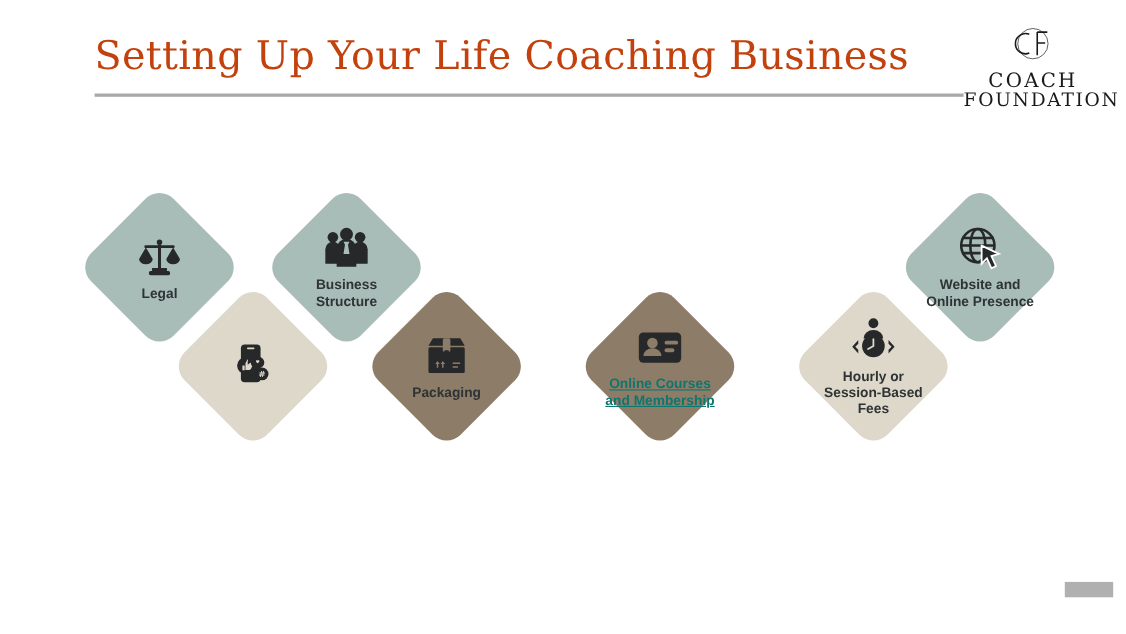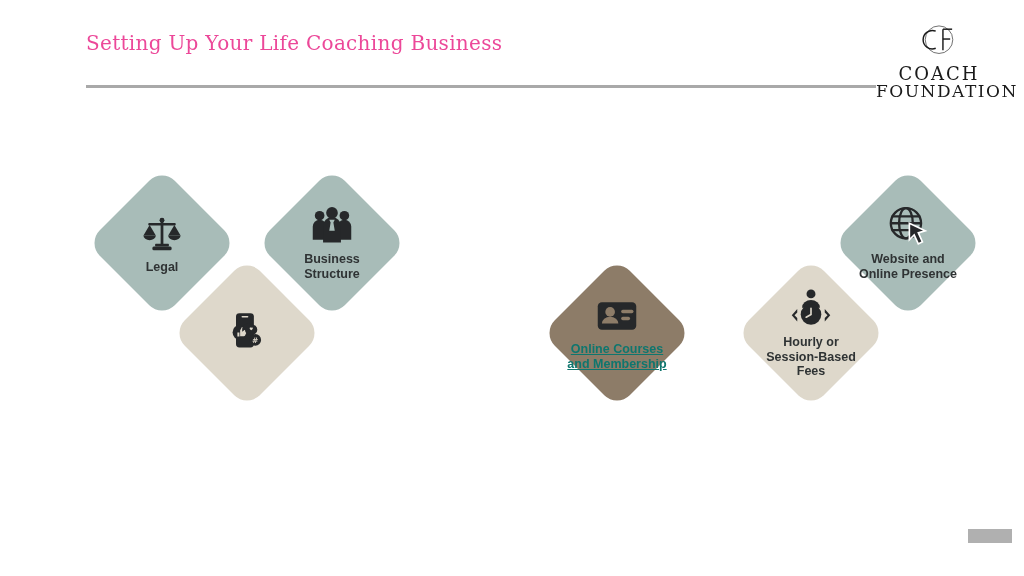--- a/index.html
+++ b/index.html
@@ -15,24 +15,24 @@
     font-family: "Liberation Sans", sans-serif;
     -webkit-font-smoothing: antialiased;
   }
 
   
   #slide-title {
     position: absolute;
     left: 86px;
     top: 31px;
     font-family: "DejaVu Serif", "Liberation Serif", serif;
-    font-size: 20px;
+    font-size: 36px;
     font-weight: 400;
     letter-spacing: 0.3px;
-    color: #ec4899;
+    color: #c2410c;
     white-space: nowrap;
   }
   #title-divider {
     position: absolute;
     left: 86px;
     top: 85px;
     width: 790px;
     height: 3px;
     background: #a9a9a9;
   }
@@ -57,21 +57,21 @@
     line-height: 1.0;
     letter-spacing: 2px;
     white-space: nowrap;
   }
   #logo-name-1 { font-size: 18px; }
   #logo-name-2 { font-size: 17px; letter-spacing: 1.5px; }
 
   
   #diagram {
     position: absolute;
-    left: 17px;
+    left: 0;
     top: 0;
     width: 927px;
     height: 576px;
   }
   .diamond {
     position: absolute;
     width: 106px;
     height: 106px;
     border-radius: 18px;
     transform: rotate(45deg);
@@ -175,20 +175,31 @@
     <div class="node top" style="left: 240px;">
       <div class="node-inner">
         <div class="diamond" style="background: rgb(168, 188, 184);"></div>
       </div>
       <div class="node-content">
         <svg class="node-icon" viewBox="0 0 64 64">
           <use xlink:href="#ico-people-group-icon"></use>
         </svg>
         <div class="node-label" style="color: rgb(47, 51, 52);">Business
 Structure</div>
+      </div>
+    </div>
+    <div class="node bot" style="left: 331px;">
+      <div class="node-inner">
+        <div class="diamond" style="background: rgb(141, 124, 104);"></div>
+      </div>
+      <div class="node-content">
+        <svg class="node-icon" viewBox="0 0 64 64">
+          <use xlink:href="#ico-package-box-icon"></use>
+        </svg>
+        <div class="node-label" style="color: rgb(47, 51, 52);">Packaging</div>
       </div>
     </div>
     <div class="node bot" style="left: 525px;">
       <div class="node-inner">
         <div class="diamond" style="background: rgb(141, 124, 104);"></div>
       </div>
       <div class="node-content">
         <svg class="node-icon" viewBox="0 0 64 64">
           <use xlink:href="#ico-id-card-icon"></use>
         </svg>

